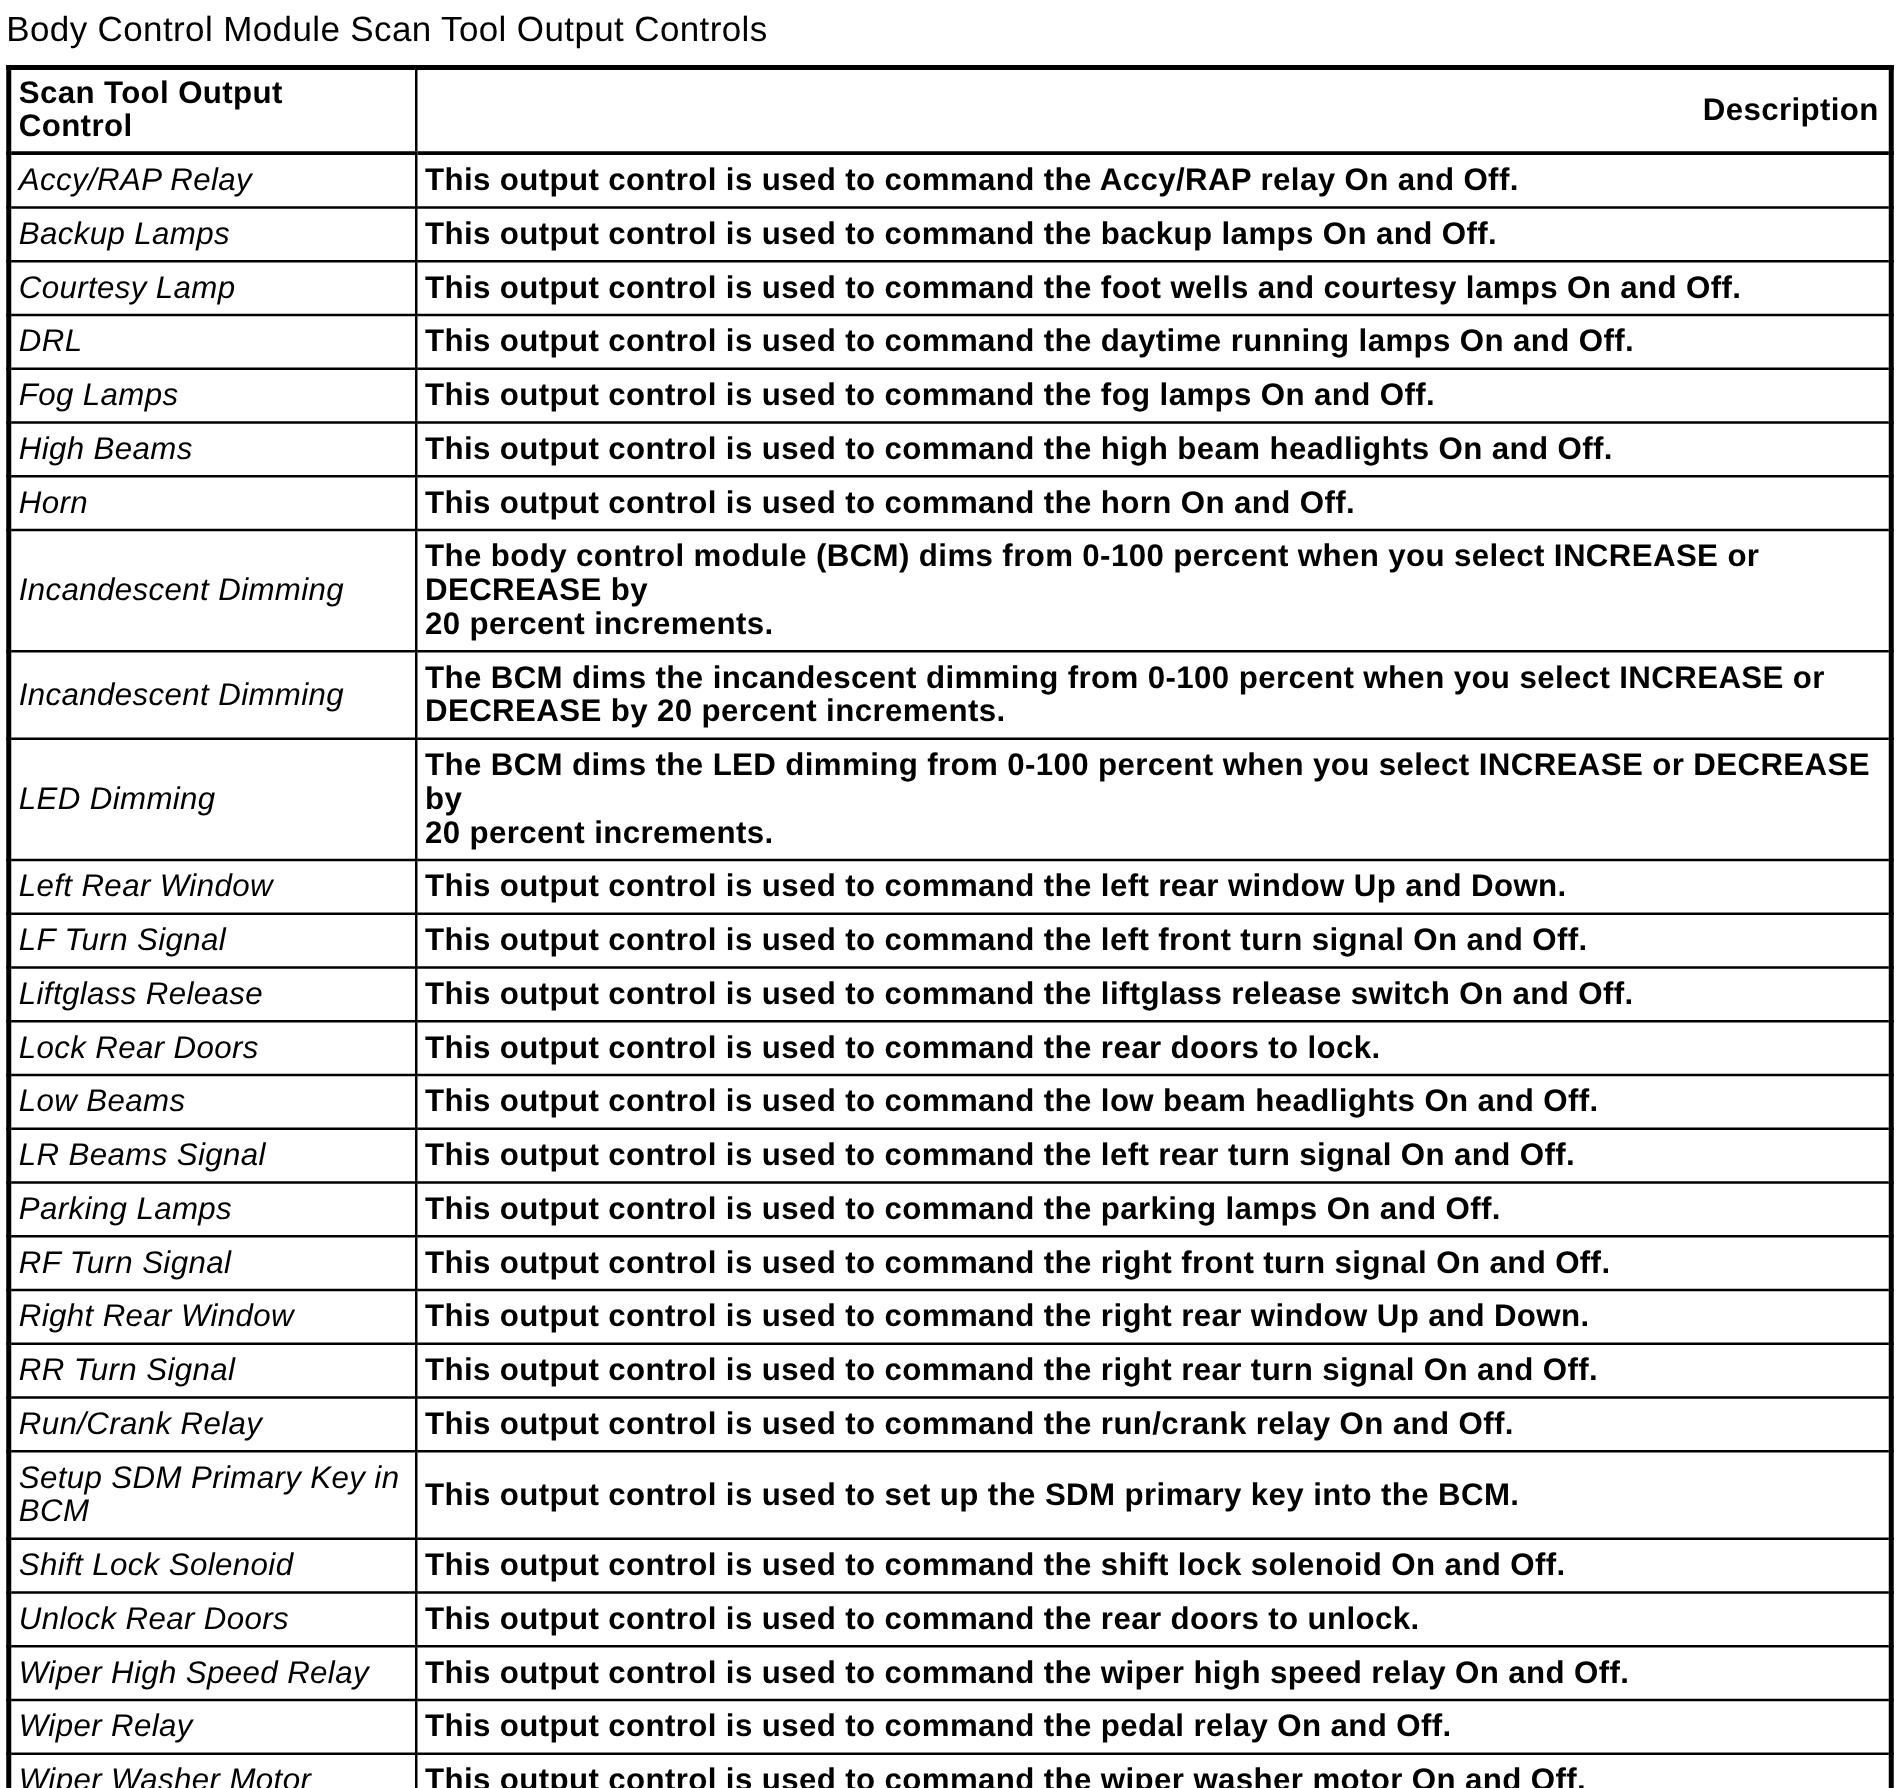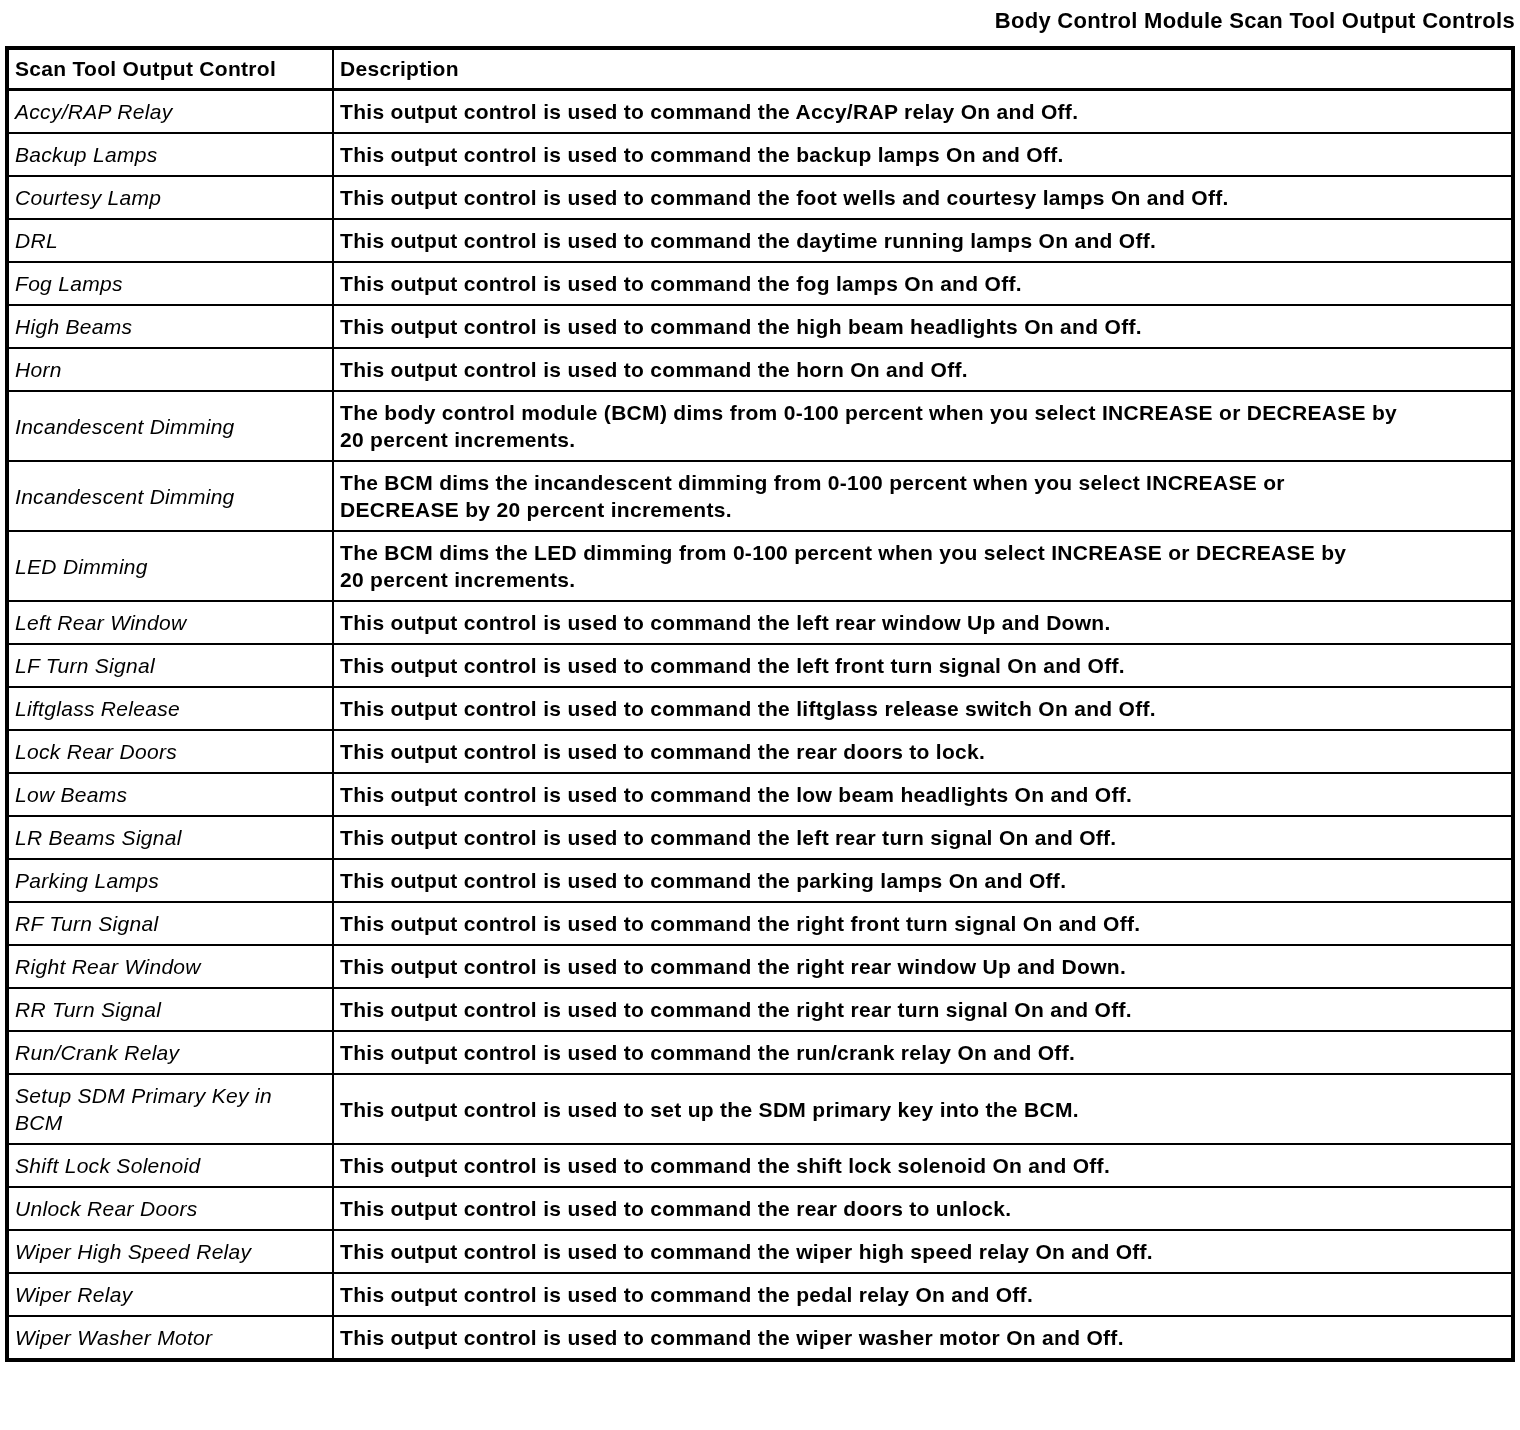--- a/index.html
+++ b/index.html
@@ -8,51 +8,51 @@
     background: #ffffff;
     color: #000000;
     font-family: "Liberation Sans", sans-serif;
   }
   .page {
     width: 1520px;
     box-sizing: border-box;
     padding: 6px 5px 5px 5px;
   }
   .doc-title {
-    text-align: right;
-    font-size: 22px;
-    font-weight: bold;
+    text-align: left;
+    font-size: 28px;
+    font-weight: normal;
     letter-spacing: 0.3px;
     margin: 2px 0 12px 0;
   }
   table.controls {
     width: 100%;
     border-collapse: collapse;
     border: 4px solid #000000;
     table-layout: fixed;
   }
   table.controls col.c-control { width: 326px; }
   table.controls th, table.controls td {
     border: 2px solid #000000;
-    font-size: 21px;
+    font-size: 25px;
     letter-spacing: 0.3px;
     line-height: 27px;
     padding: 7px 8px 7px 6px;
     vertical-align: middle;
     white-space: pre-line;
     overflow: hidden;
   }
   table.controls thead th {
     border-bottom: 3px solid #000000;
     font-weight: bold;
     padding-top: 5px;
     padding-bottom: 6px;
   }
   th.h-control { text-align: left; }
-  th.h-description { text-align: left; }
+  th.h-description { text-align: right; }
   td.cell-control { text-align: left; font-style: italic; }
   td.cell-description { text-align: left; padding-left: 9px; font-weight: bold; }
 </style>
 </head>
 <body>
 
 <div class="page">
   <div class="doc-title">Body Control Module Scan Tool Output Controls</div>
 
   <table class="controls">

